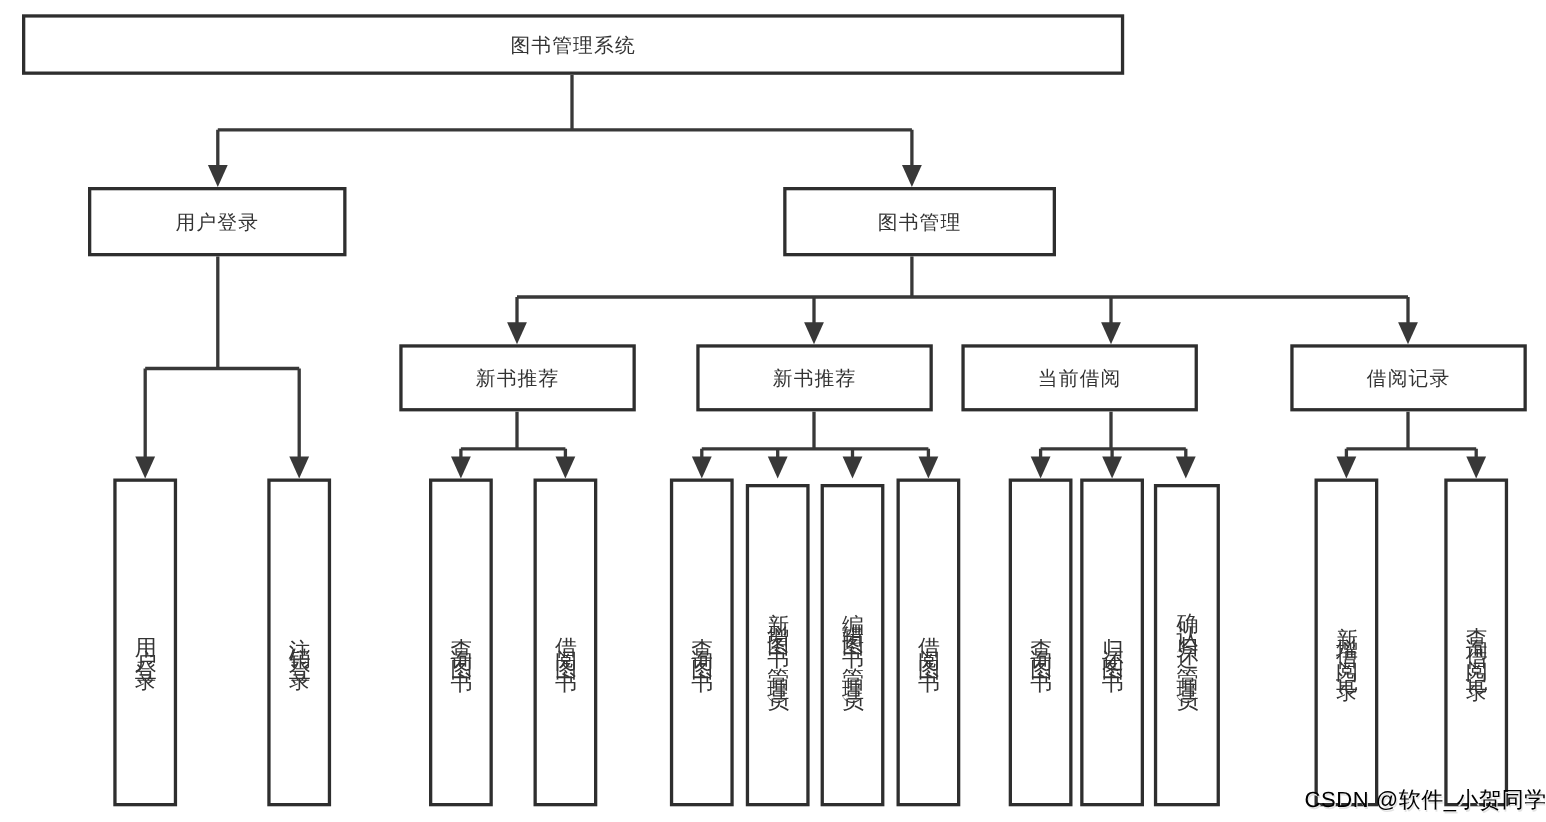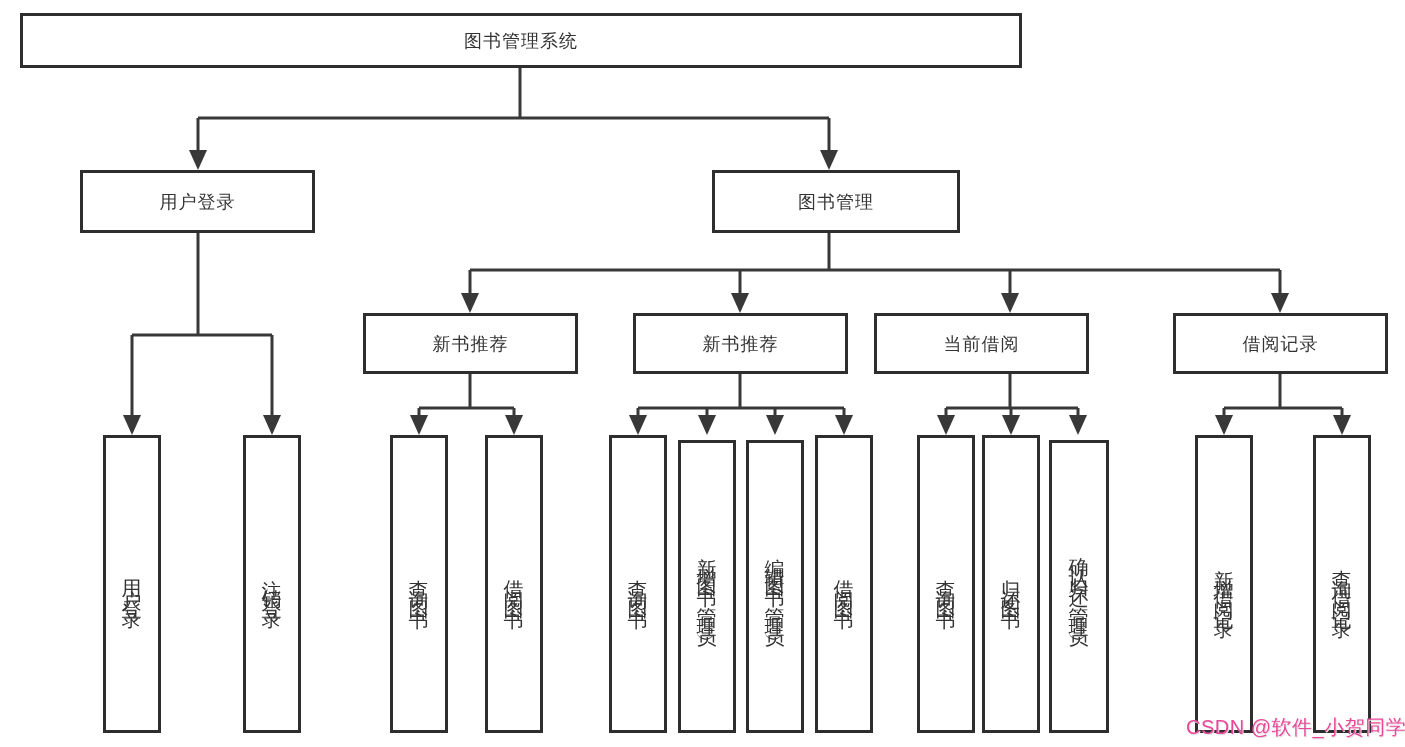--- a/index.html
+++ b/index.html
@@ -44,21 +44,21 @@
     letter-spacing: 10px;
     line-height: 1;
     color: #333333;
   }
   .watermark {
     position: absolute;
     left: 1186px;
     top: 714px;
     z-index: 5;
     font-size: 20px;
-    color: #ec4899;
+    color: #000000;
     letter-spacing: 0.5px;
     white-space: nowrap;
     text-shadow: 1px 1px 0 #e3e3e3;
   }
 </style>
 </head>
 <body>
 
 <div class="stage">
 

